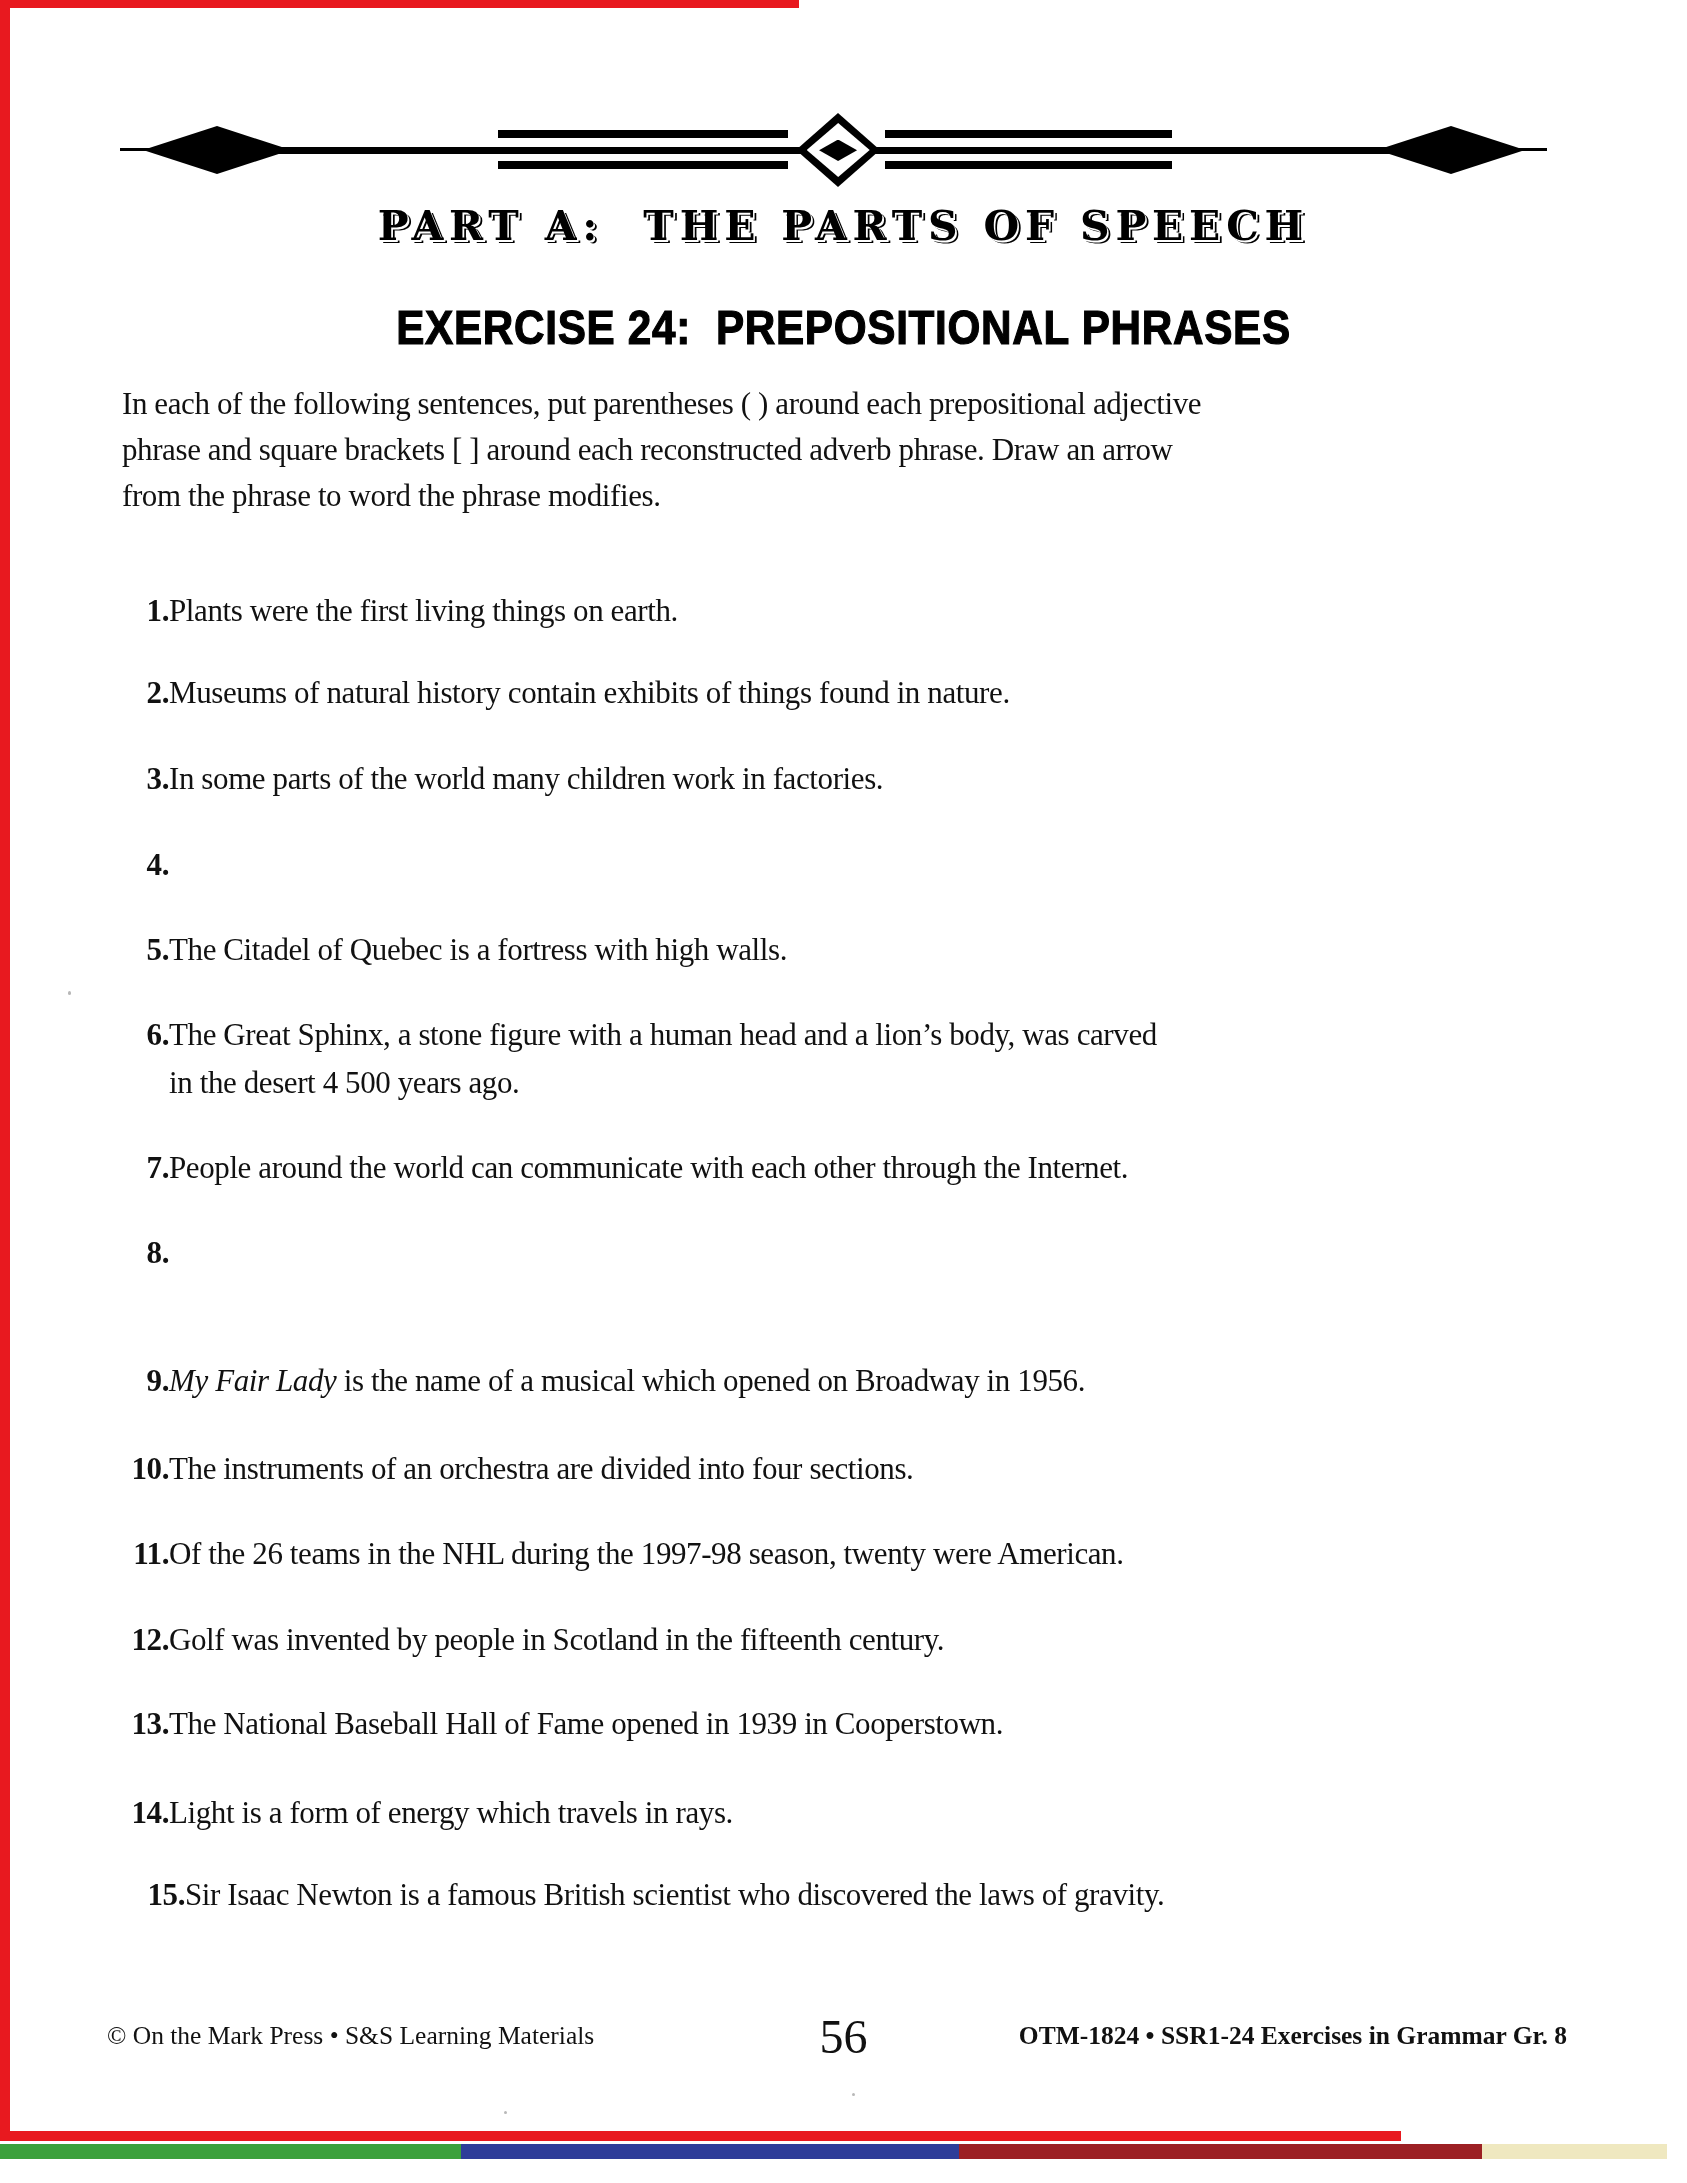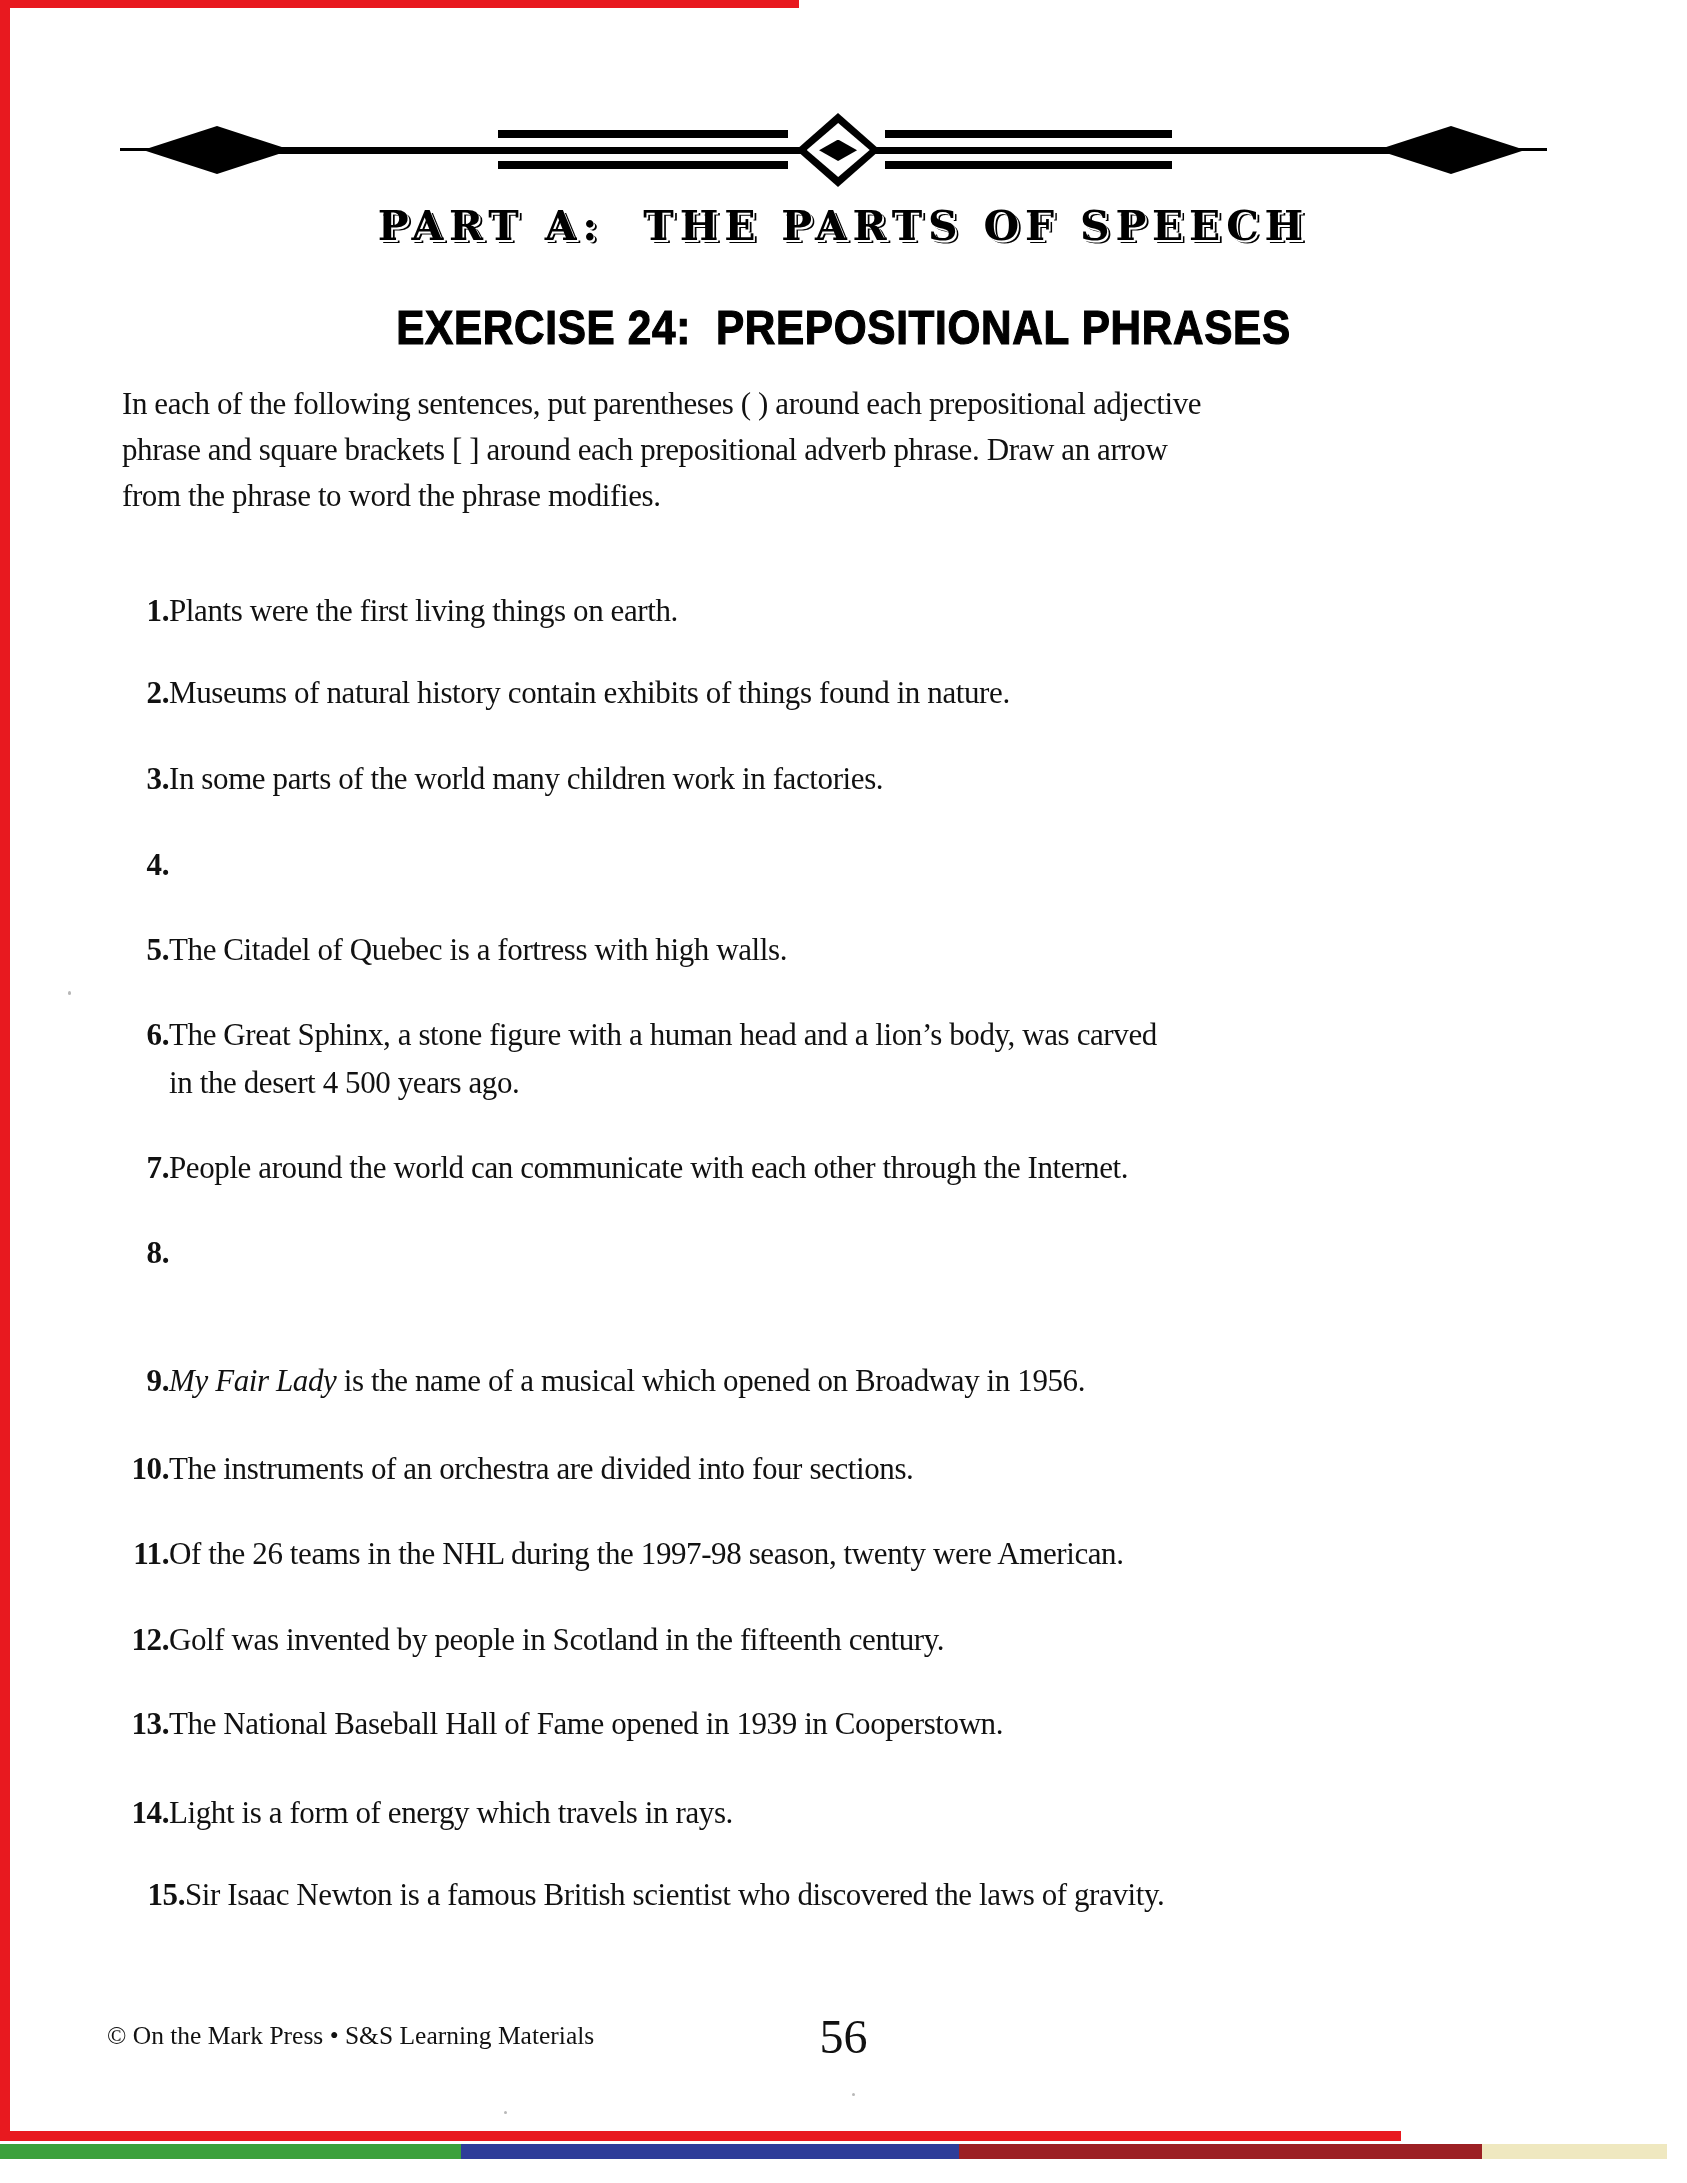--- a/index.html
+++ b/index.html
@@ -100,21 +100,21 @@
         <div class="cdia-core"></div>
       </div>
     </div>
   </div>
 
   <div class="part-title">PART A:  THE PARTS OF SPEECH</div>
   <div class="exercise-title">EXERCISE 24:  PREPOSITIONAL PHRASES</div>
 
   <div class="instructions" id="instructions">
       <div>In each of the following sentences, put parentheses ( ) around each prepositional adjective</div>
-      <div>phrase and square brackets [ ] around each prepositional adverb phrase.  Draw an arrow</div>
+      <div>phrase and square brackets [ ] around each reconstructed adverb phrase.  Draw an arrow</div>
       <div>from the phrase to word the phrase modifies.</div>
     </div>
 
   <div class="items" id="item-list">
       <div class="item-row" style="top: 587px;">
         <span class="item-num">1.</span>
         <div class="item-text">
           <div>Plants were the first living things on earth.</div>
         </div>
       </div>
@@ -195,16 +195,17 @@
         <span class="item-num">15.</span>
         <div class="item-text">
           <div>Sir Isaac Newton is a famous British scientist who discovered the laws of gravity.</div>
         </div>
       </div>
     </div>
 
   <div class="footer">
     <span class="footer-page">56</span>
     <span class="footer-left">© On the Mark Press • S&amp;S Learning Materials</span>
+    <span class="footer-right">OTM-1824 • SSR1-24 Exercises in Grammar Gr. 8</span>
   </div>
 
 </div>
 
 
 </body></html>

